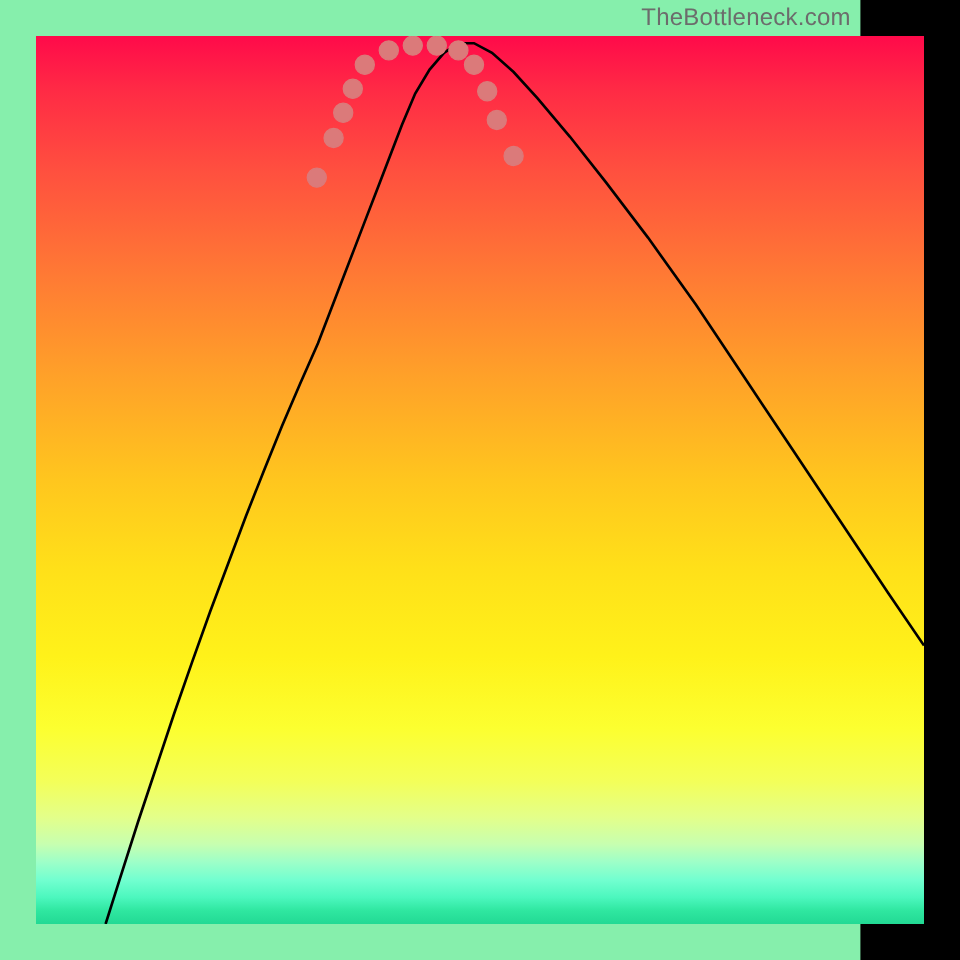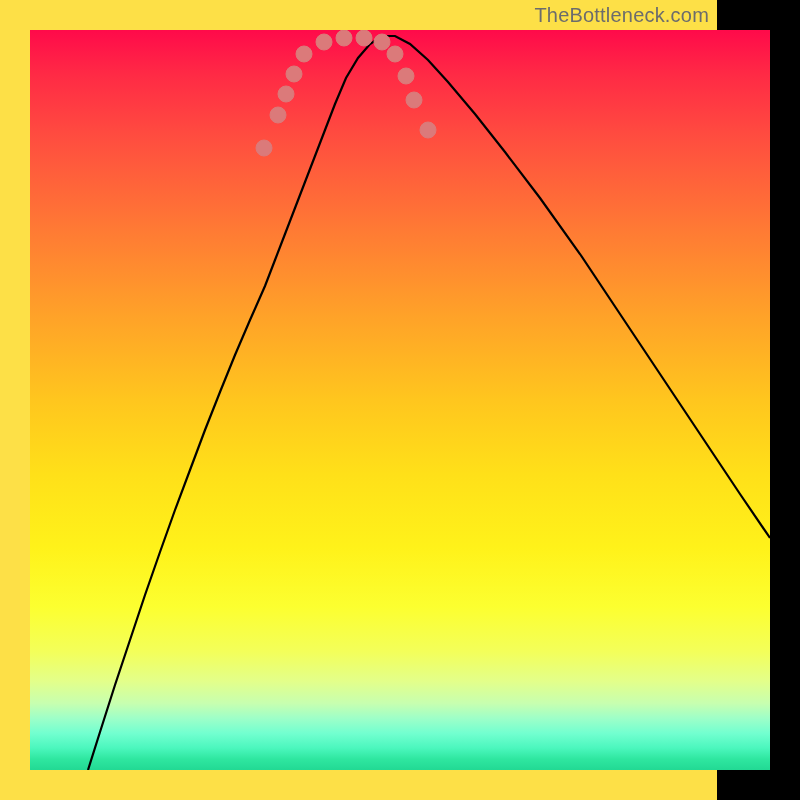--- a/index.html
+++ b/index.html
@@ -10,21 +10,21 @@
     background: #000;
     overflow: hidden;
     font-family: Arial, Helvetica, sans-serif;
   }
   .frame {
     position: absolute;
     top: 0;
     left: 0;
     width: 717px;
     height: 800px;
-    background: #fde047;
+    background: #86efac;
   }
   .gradient {
     position: absolute;
     top: 30px;
     left: 30px;
     width: 740px;
     height: 740px;
     background: linear-gradient(
       to bottom,
       #ff0a4a 0%,

